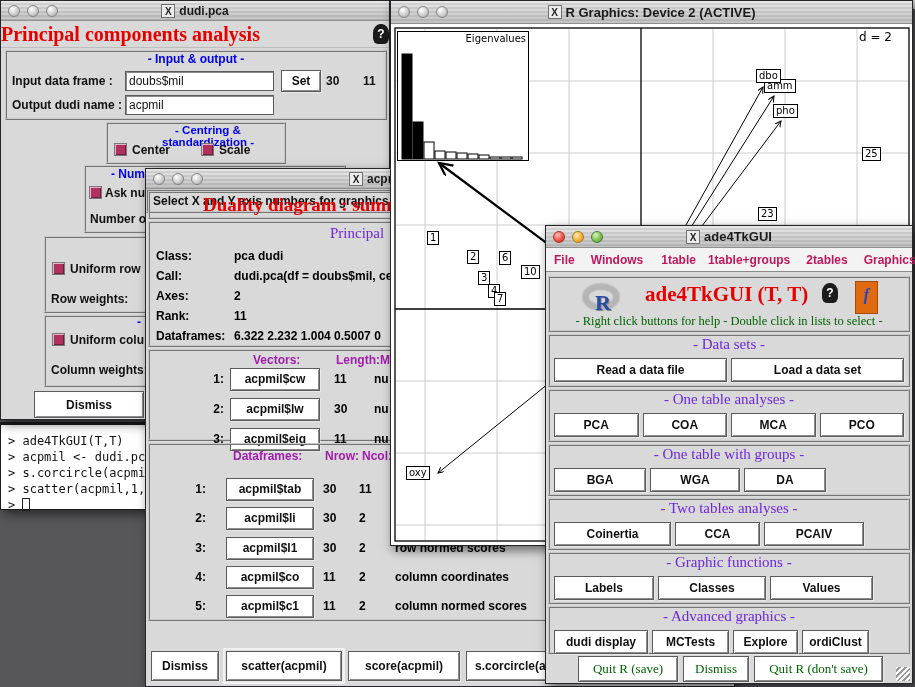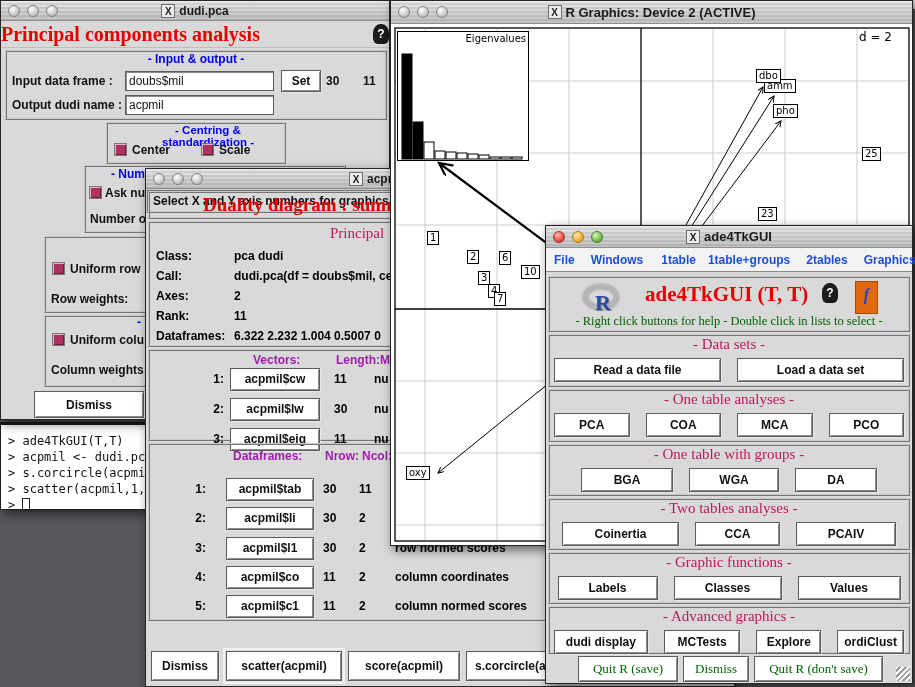--- a/index.html
+++ b/index.html
@@ -30,21 +30,21 @@
   .tk-entry { background:#ffffff; border:1px solid #5c5c5c; box-shadow:inset 1px 1px 0 #8a8a8a;
               font-size:12px; color:#111; padding:2px 3px; white-space:nowrap; overflow:hidden; }
   .tk-btn { background:#ffffff; border:1px solid #5c5c5c;
             box-shadow:inset 1px 1px 0 #fbfbfb, inset -1px -1px 0 #8d8d8d, 1px 1px 0 rgba(255,255,255,.4);
             font-family:"Liberation Sans",sans-serif; font-size:12px; font-weight:bold; color:#101010;
             display:flex; align-items:center; justify-content:center; white-space:nowrap; cursor:pointer; }
   .tk-btn.focused { outline:2px solid #f2f2f2; outline-offset:1px; }
   .tk-check { display:inline-block; width:13px; height:13px; background:#b03060; border:1px solid #777;
               box-shadow:inset 1px 1px 0 rgba(255,255,255,.65), inset -1px -1px 0 rgba(0,0,0,.35); }
   .red-serif { font-family:"Liberation Serif",serif; font-weight:bold; color:#e80000; }
-  .blue-serif { font-family:"Liberation Serif",serif; color:#be185d; }
+  .blue-serif { font-family:"Liberation Serif",serif; color:#6d28d9; }
   .green-serif { font-family:"Liberation Serif",serif; color:#006400; }
   .qicon { display:inline-block; width:16px; height:20px; background:#1b1b1b; border-radius:45% 45% 30% 30%;
            color:#fff; font-size:12px; font-weight:bold; text-align:center; line-height:20px; }
 
   
   #win-dudi { left:0; top:0; width:390px; height:420px; z-index:3; }
   #dudi-heading { height:27px; display:flex; align-items:center; justify-content:space-between; gap:6px;
                   border-bottom:1px solid #bdbdbd; background:#d9d9d9; }
   #dudi-heading .red-serif { font-size:20px; }
 
@@ -85,36 +85,36 @@
   .plot-label { position:absolute; background:#fff; border:1px solid #000; font-family:"DejaVu Sans",sans-serif;
                 font-size:10px; line-height:12px; padding:0 2px; color:#000; }
   #eig-inset { position:absolute; left:6px; top:7px; width:132px; height:130px; background:#fff; border:1px solid #000; }
   #eig-title { position:absolute; right:2px; top:1px; font-family:"DejaVu Sans",sans-serif; font-size:10px; }
   #d-label { position:absolute; left:468px; top:6px; font-family:"DejaVu Sans",sans-serif; font-size:12px; }
 
   
   #win-gui { left:545px; top:225px; width:368px; height:459px; z-index:6; }
   #win-gui .titlebar { height:22px; }
   #gui-menu { height:24px; background:#f3f3f3; border-bottom:1px solid #8a8a8a; display:flex; align-items:center; }
-  .menu-item { font-size:12px; font-weight:bold; color:#1d4ed8; cursor:pointer; }
+  .menu-item { font-size:12px; font-weight:bold; color:#be185d; cursor:pointer; }
   #gui-header { position:absolute; left:2px; top:50px; width:362px; height:56px; border:2px ridge #c9c9c9; }
   #gui-header .red-serif { position:absolute; left:95px; top:4px; font-size:21px; }
   #r-logo { position:absolute; left:33px; top:6px; width:42px; height:30px; }
   #r-logo .ring { position:absolute; left:0; top:0; width:36px; height:26px; border:5px solid #b5b5b5; border-radius:50%;
                   box-shadow:inset 0 0 2px #777, 0 0 2px #777; }
   #r-logo .rchar { position:absolute; left:12px; top:6px; font-family:"Liberation Serif",serif; font-weight:bold;
                    font-size:22px; color:#2b4ba8; text-shadow:1px 1px 0 #888; }
   #gui-header .qicon { position:absolute; left:272px; top:5px; }
   #ade4-logo { position:absolute; left:305px; top:3px; width:23px; height:33px; background:#e06a10; border:1px solid #a04c08;
                color:#2244cc; font-family:"Liberation Serif",serif; font-style:italic; font-weight:bold;
                font-size:16px; text-align:center; line-height:26px; }
   #gui-help { position:absolute; left:0; top:36px; width:100%; text-align:center; font-size:12.5px; }
   .gui-sec { position:absolute; left:2px; width:362px; border:2px ridge #c9c9c9; }
   .gui-sec-title { height:20px; text-align:center; font-size:15px; }
-  .btn-row { display:flex; justify-content:center; gap:16px; padding:2px 4px 0 4px; }
+  .btn-row { display:flex; justify-content:flex-start; gap:4px; padding:2px 4px 0 4px; }
   .btn-row .tk-btn { height:24px; }
   #gui-footer { position:absolute; left:2px; top:430px; width:362px; height:27px; display:flex; gap:5px; }
   #gui-footer .tk-btn { height:26px; font-family:"Liberation Serif",serif; font-weight:normal; font-size:13px; color:#006400; }
   #grip { position:absolute; right:2px; bottom:2px; width:14px; height:14px;
           background:repeating-linear-gradient(135deg,#fafafa 0 2px,#9a9a9a 2px 4px); }
 
   .strip-dark { position:absolute; left:822px; top:0; width:82px; height:9px; background:#0d0d0d; border-top-left-radius:7px; }
   .strip-light { position:absolute; left:904px; top:0; width:11px; height:9px; background:#cfcfcf; }
 </style>
 </head>

